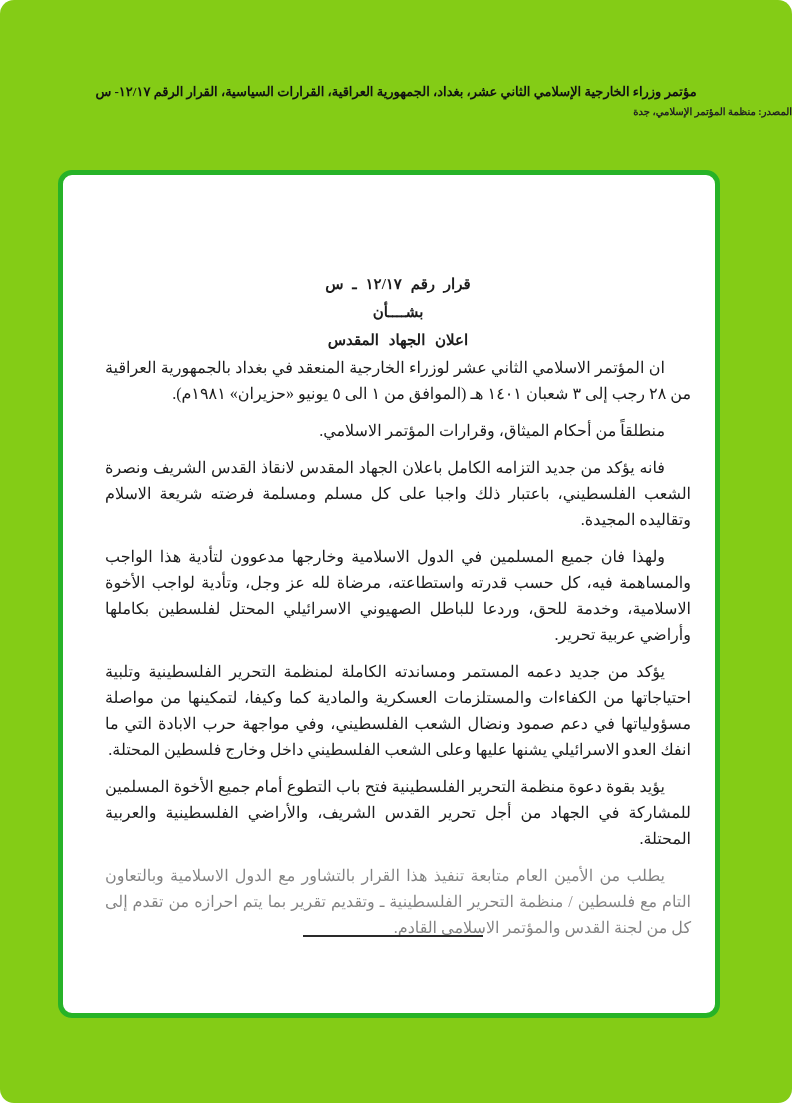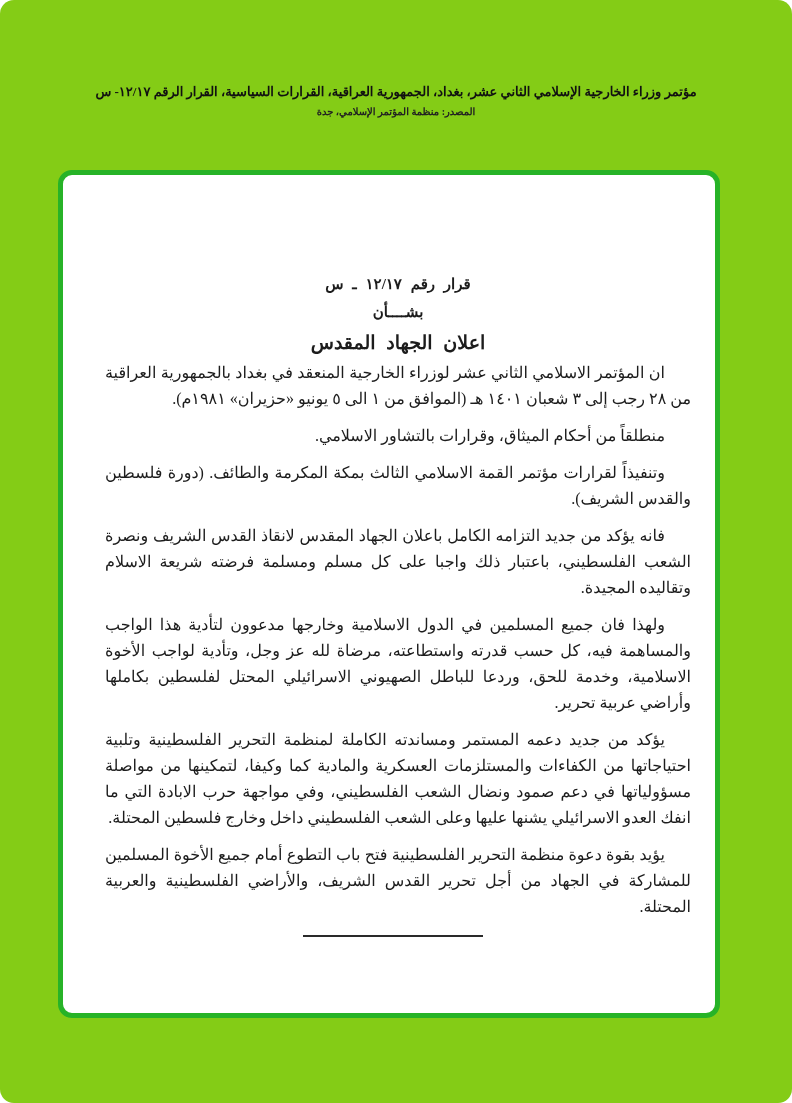--- a/index.html
+++ b/index.html
@@ -27,21 +27,21 @@
     font-weight: bold;
     color: #111;
     letter-spacing: 0px;
   }
   .source-line {
     position: absolute;
     top: 106px;
     left: 0;
     right: 0;
     direction: rtl;
-    text-align: center;
+    text-align: right;
     font-size: 10px;
     font-weight: bold;
     color: #222;
   }
   .doc-frame {
     position: absolute;
     left: 58px;
     top: 170px;
     width: 662px;
     height: 848px;
@@ -68,21 +68,21 @@
     word-spacing: 5px;
     margin-bottom: 10px;
   }
   .heading .h-line2 {
     font-size: 15px;
     font-weight: bold;
     letter-spacing: 2px;
     margin-bottom: 10px;
   }
   .heading .h-line3 {
-    font-size: 19px;
+    font-size: 15px;
     font-weight: bold;
     word-spacing: 6px;
     margin-bottom: 4px;
   }
   .body-text p {
     font-size: 16px;
     line-height: 26px;
     text-align: justify;
     text-indent: 26px;
     margin: 0 0 11px 0;
@@ -111,26 +111,26 @@
     <div class="doc-inner">
 
       <div class="heading">
         <div class="h-line1">قرار رقم ١٢/١٧ ـ س</div>
         <div class="h-line2">بشــــأن</div>
         <div class="h-line3">اعلان الجهاد المقدس</div>
       </div>
 
       <div class="body-text">
         <p>ان المؤتمر الاسلامي الثاني عشر لوزراء الخارجية المنعقد في بغداد بالجمهورية العراقية من ٢٨ رجب إلى ٣ شعبان ١٤٠١ هـ (الموافق من ١ الى ٥ يونيو «حزيران» ١٩٨١م).</p>
-        <p>منطلقاً من أحكام الميثاق، وقرارات بالتشاور الاسلامي.</p>
-        <p>وتنفيذاً لقرارات مؤتمر القمة الاسلامي الثالث بمكة المكرمة والطائف. (دورة فلسطين والقدس الشريف).</p>
+        <p>منطلقاً من أحكام الميثاق، وقرارات المؤتمر الاسلامي.</p>
         <p>فانه يؤكد من جديد التزامه الكامل باعلان الجهاد المقدس لانقاذ القدس الشريف ونصرة الشعب الفلسطيني، باعتبار ذلك واجبا على كل مسلم ومسلمة فرضته شريعة الاسلام وتقاليده المجيدة.</p>
         <p>ولهذا فان جميع المسلمين في الدول الاسلامية وخارجها مدعوون لتأدية هذا الواجب والمساهمة فيه، كل حسب قدرته واستطاعته، مرضاة لله عز وجل، وتأدية لواجب الأخوة الاسلامية، وخدمة للحق، وردعا للباطل الصهيوني الاسرائيلي المحتل لفلسطين بكاملها وأراضي عربية تحرير.</p>
         <p>يؤكد من جديد دعمه المستمر ومساندته الكاملة لمنظمة التحرير الفلسطينية وتلبية احتياجاتها من الكفاءات والمستلزمات العسكرية والمادية كما وكيفا، لتمكينها من مواصلة مسؤولياتها في دعم صمود ونضال الشعب الفلسطيني، وفي مواجهة حرب الابادة التي ما انفك العدو الاسرائيلي يشنها عليها وعلى الشعب الفلسطيني داخل وخارج فلسطين المحتلة.</p>
         <p>يؤيد بقوة دعوة منظمة التحرير الفلسطينية فتح باب التطوع أمام جميع الأخوة المسلمين للمشاركة في الجهاد من أجل تحرير القدس الشريف، والأراضي الفلسطينية والعربية المحتلة.</p>
+        <p class="faded-2">يطلب من الأمين العام متابعة تنفيذ هذا القرار بالتشاور مع الدول الاسلامية وبالتعاون التام مع فلسطين / منظمة التحرير الفلسطينية ـ وتقديم تقرير بما يتم احرازه من تقدم إلى كل من لجنة القدس والمؤتمر الاسلامي القادم.</p>
       </div>
 
     </div>
 
     <div class="sig-line"></div>
   </div>
 
 </div>
 
 </body></html>

